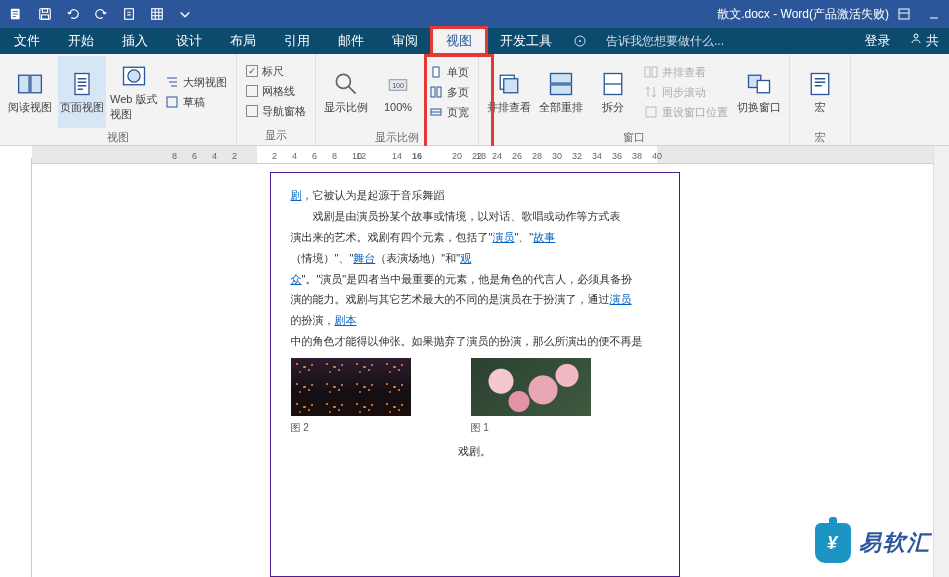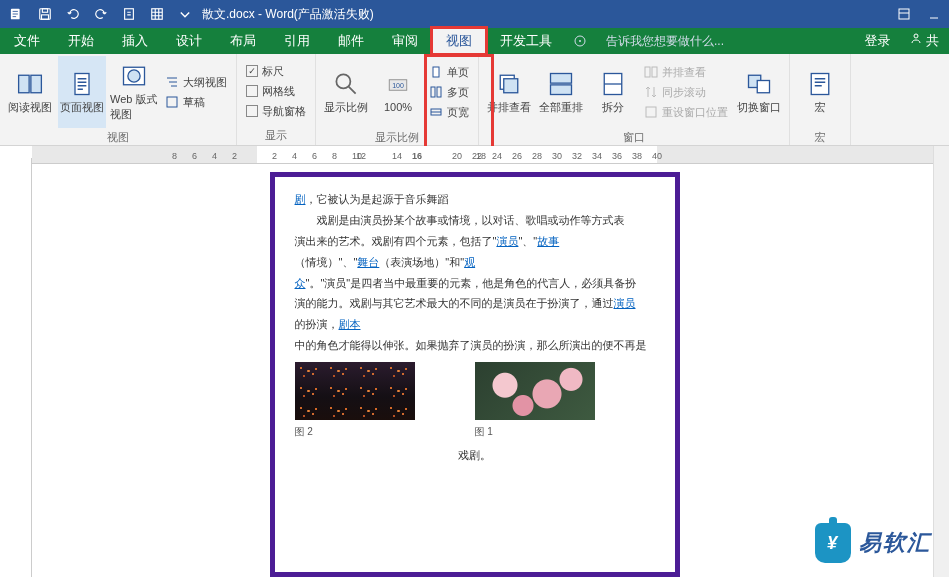--- a/index.html
+++ b/index.html
@@ -3,26 +3,26 @@
 <meta charset="utf-8">
 <style>
 *{box-sizing:border-box;margin:0;padding:0;font-family:"Microsoft YaHei","Segoe UI",sans-serif}
 body{background:#fff;width:949px;height:577px;overflow:hidden;position:relative}
 
 
 .titlebar{height:28px;background:#2b579a;display:flex;align-items:center;color:#fff;font-size:12px}
 .qat{display:flex;align-items:center;gap:6px;padding:0 6px}
 .qat svg{width:14px;height:14px}
 .qat-btn{width:22px;height:22px;display:flex;align-items:center;justify-content:center;cursor:pointer}
-.title-center{flex:1;text-align:left;font-size:12px}
+.title-center{flex:1;text-align:right;font-size:12px}
 .win-btns{display:flex;align-items:center}
 .win-btn{width:30px;height:28px;display:flex;align-items:center;justify-content:center;cursor:pointer}
 
 
-.tabs{height:26px;background:#15803d;display:flex;align-items:center;color:#fff;font-size:13px}
+.tabs{height:26px;background:#0c4a6e;display:flex;align-items:center;color:#fff;font-size:13px}
 .tab{padding:0 14px;height:26px;line-height:26px;cursor:pointer}
 .tab.active{background:#f3f3f3;color:#2b579a}
 .tab.highlighted{outline:3px solid #e53935;outline-offset:-1px}
 .tell-me{display:flex;align-items:center;gap:20px;margin-left:8px;color:#d3dcea;font-size:12px}
 .tell-me svg{width:12px;height:12px}
 .right-tabs{margin-left:auto;padding-right:4px;display:flex;align-items:center}
 
 
 .ribbon{height:92px;background:#f3f3f3;border-bottom:1px solid #d4d4d4;display:flex}
 .group{border-right:1px solid #e0e0e0;display:flex;flex-direction:column;padding:2px 6px 0 6px}
@@ -37,21 +37,21 @@
 .red-box{position:absolute;border:3px solid #e53935;pointer-events:none}
 
 
 .doc-area{height:431px;background:#fff;position:relative;display:flex;flex-direction:column}
 .ruler-v{position:absolute;left:16px;top:12px;bottom:0;width:16px;background:#fff;border-right:1px solid #ccc}
 .ruler-h{height:18px;margin-left:32px;margin-top:0;background:#fff;display:flex;align-items:center;font-size:9px;color:#666;position:relative;border-bottom:1px solid #ccc}
 .ruler-h .shade{position:absolute;left:0;top:0;height:100%;background:#e8e8e8}
 .ruler-h .marks{position:absolute;left:0;right:0;top:0;bottom:0;display:flex;align-items:center}
 .ruler-h .mark{position:absolute;font-size:9px;bottom:2px}
 .page-wrap{flex:1;overflow:hidden;display:flex;justify-content:center;padding-top:8px}
-.page{width:410px;background:#fff;border:5px solid #4c1d95;padding:12px 20px;font-size:11px;line-height:1.9;color:#333}
+.page{width:410px;background:#fff;border:1px solid #4c1d95;padding:12px 20px;font-size:11px;line-height:1.9;color:#333}
 .page a{color:#0563c1;text-decoration:underline}
 .doc-imgs{display:flex;gap:60px;margin-top:6px}
 .doc-img{width:120px;height:58px;display:flex;align-items:center;justify-content:center;font-size:9px;color:#fff}
 .img1{background:linear-gradient(180deg,#2b1c2e 0%,#140f14 60%,#1a0e0c 100%)}
 .img1::after{content:"";display:block;width:100%;height:100%;background-image:radial-gradient(circle at 20% 30%,#d46a2a 1px,transparent 1.5px),radial-gradient(circle at 45% 45%,#e8843a 1px,transparent 1.5px),radial-gradient(circle at 70% 35%,#d46a2a 1px,transparent 1.5px),radial-gradient(circle at 30% 70%,#b55024 1px,transparent 1.5px),radial-gradient(circle at 60% 60%,#cf6a30 1px,transparent 1.5px);background-size:30px 20px}
 .img2{background:radial-gradient(circle at 25% 40%,#f4c8cf 0 12px,transparent 13px),radial-gradient(circle at 60% 55%,#e9a7b4 0 14px,transparent 15px),radial-gradient(circle at 80% 30%,#f0b9c4 0 11px,transparent 12px),radial-gradient(circle at 40% 75%,#e293a5 0 10px,transparent 11px),linear-gradient(135deg,#2c4030,#3e5a40)}
 .caption{font-size:10px;color:#555;margin-top:2px}
 
 
 .wm{position:absolute;right:18px;bottom:14px;display:flex;align-items:center;gap:8px;color:#2b579a;font-size:22px;font-weight:600;letter-spacing:2px;font-style:italic}

